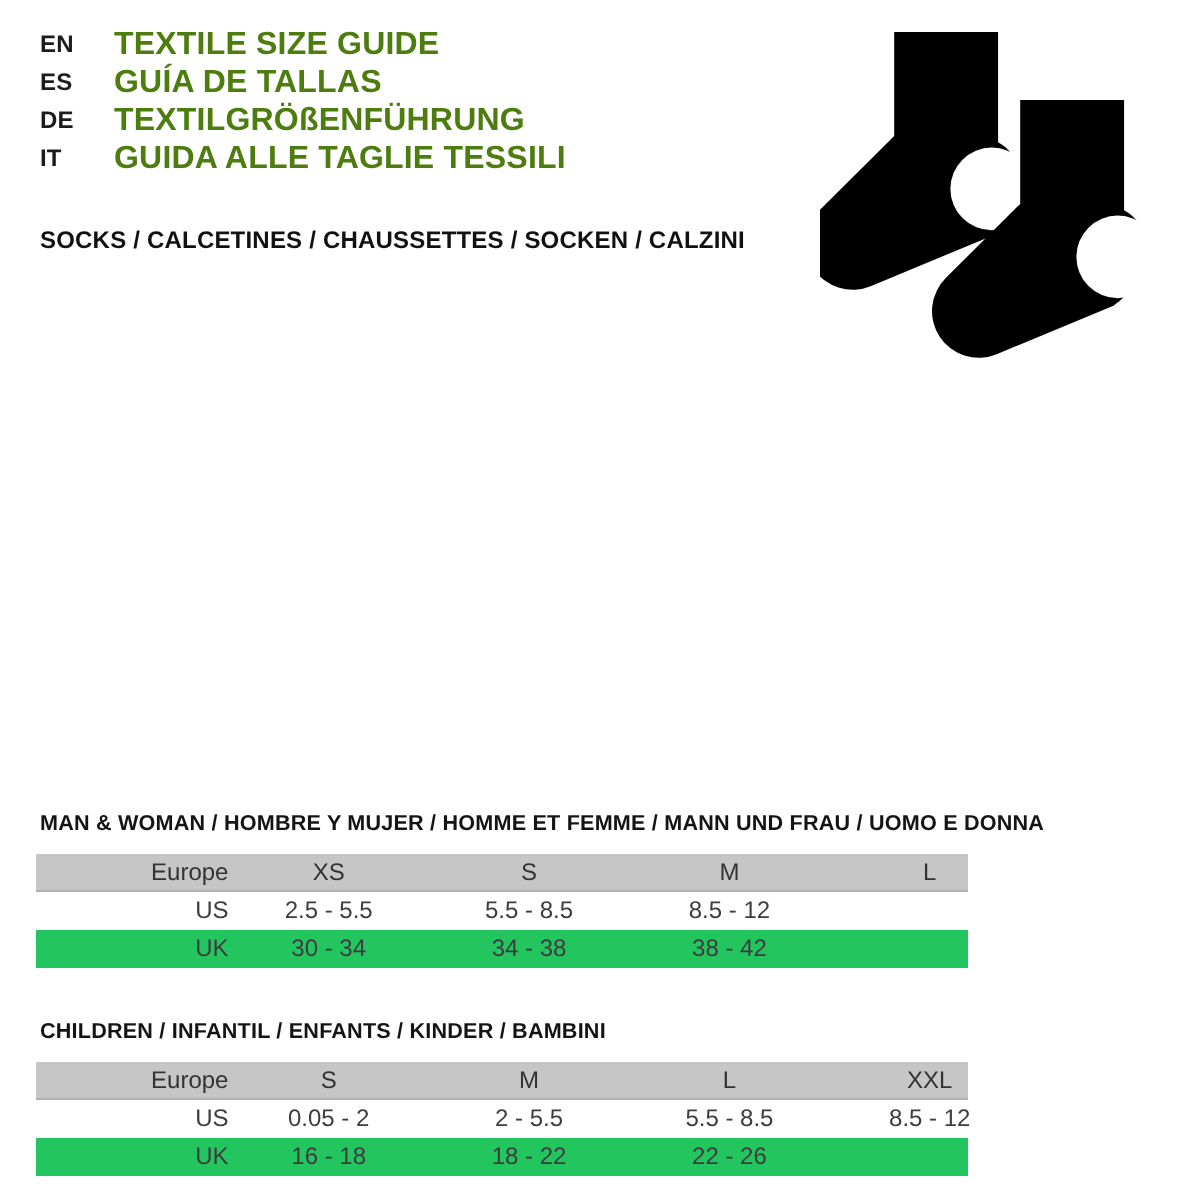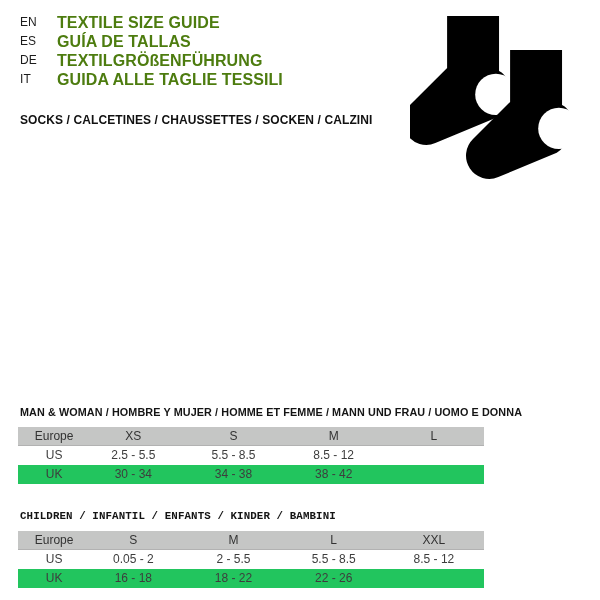--- a/index.html
+++ b/index.html
@@ -11,59 +11,59 @@
     overflow:hidden;
     -webkit-font-smoothing:antialiased;
   }
   .page{position:absolute;inset:0;background:#fff;}
 
   
   .lang-list{position:absolute;left:20px;top:13px;}
   .lang-row{display:flex;height:19px;line-height:19px;}
   .lang-code{
     width:37px;flex:0 0 37px;
-    font-size:12px;font-weight:400;color:#1c1c1c;letter-spacing:.1px;
+    font-size:12px;font-weight:700;color:#1c1c1c;letter-spacing:.1px;
   }
   .lang-label{
     font-size:16px;font-weight:700;color:#4d7c0f;letter-spacing:.1px;white-space:nowrap;
   }
   .category-line{
     position:absolute;left:20px;top:111px;height:19px;line-height:19px;
     font-size:12px;font-weight:700;color:#111;letter-spacing:.1px;white-space:nowrap;
   }
 
   
   .socks-icon{position:absolute;left:410px;top:16px;width:172px;height:166px;}
 
   
   .table-title{
     position:absolute;left:20px;height:19px;line-height:19px;
     font-size:10.8px;font-weight:700;color:#141414;letter-spacing:.1px;white-space:nowrap;
   }
   .title-1{top:403px;}
-  .title-2{top:507px;font-family:Liberation Mono, monospace;}
+  .title-2{top:507px;}
 
   .size-table{
     position:absolute;left:18px;width:466px;
     font-size:12px;color:#3d3d3d;
   }
   .table-1{top:427px;}
   .table-2{top:531px;}
 
   .t-row{display:flex;height:19px;line-height:19px;}
   .t-head{
     background:#c5c6c5;color:#333;
     height:18px;line-height:18px;
     border-bottom:1px solid #b2b2b2;
   }
   .t-alt{background:#22c55e;}
   .t-cell{flex:0 0 21.5%;width:21.5%;text-align:center;white-space:nowrap;}
   .t-cell.c0{
-    flex:0 0 14%;width:14%;text-align:center;
-    padding-left:7px;box-sizing:border-box;
+    flex:0 0 14%;width:14%;text-align:right;
+    padding-left:7px;box-sizing:border-box;margin-left:31px;
   }
 </style>
 </head>
 <body>
 
 <div class="page">
 
   <div class="lang-list">
     <div class="lang-row">
       <span class="lang-code">EN</span>

